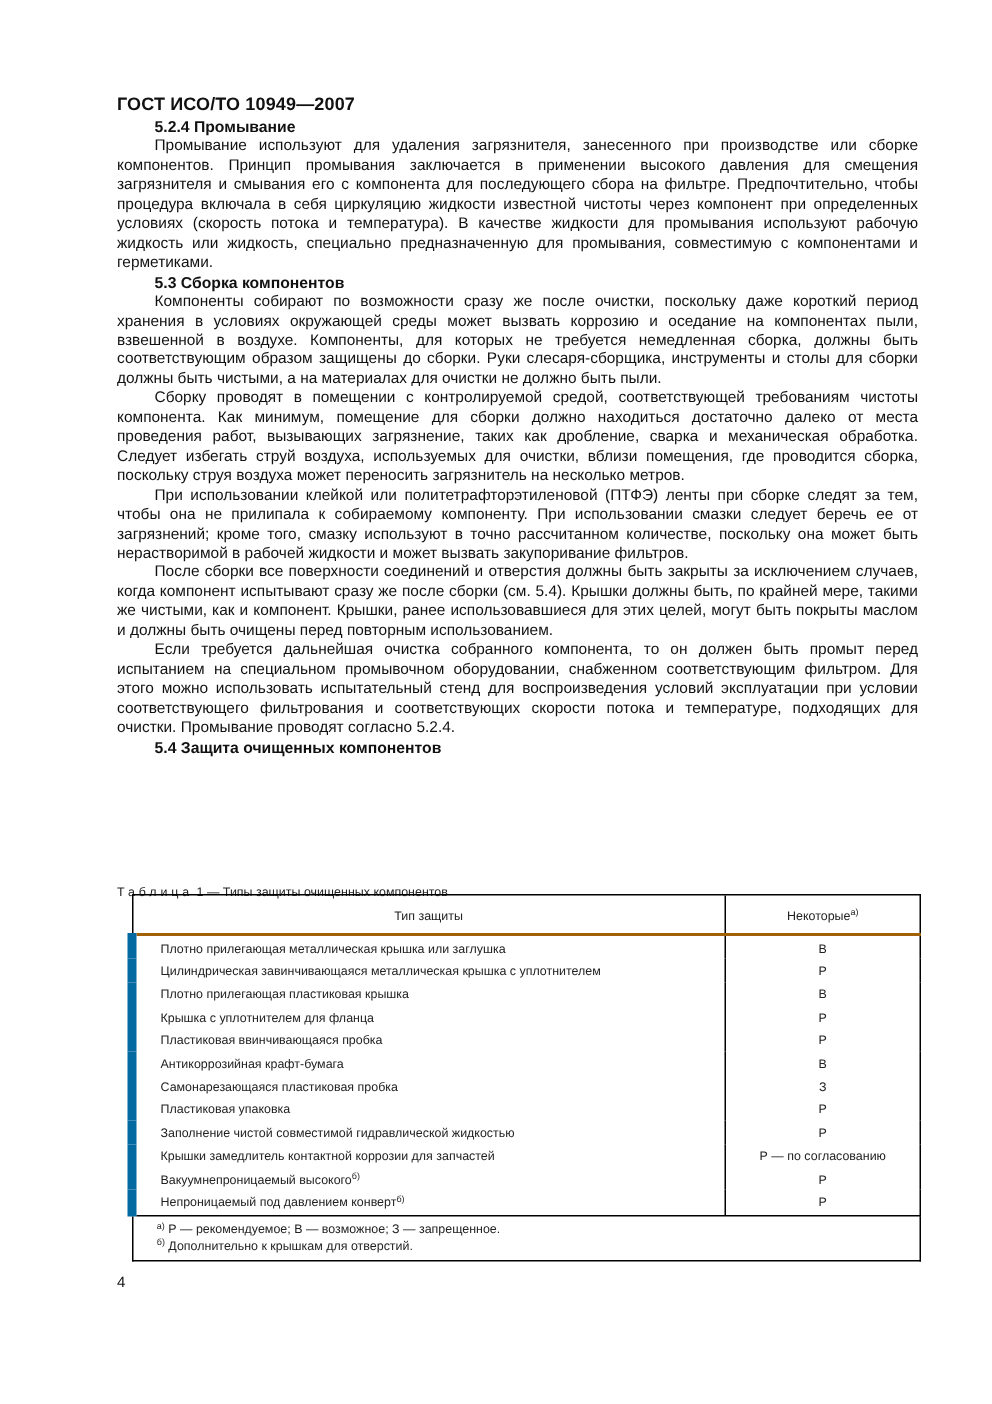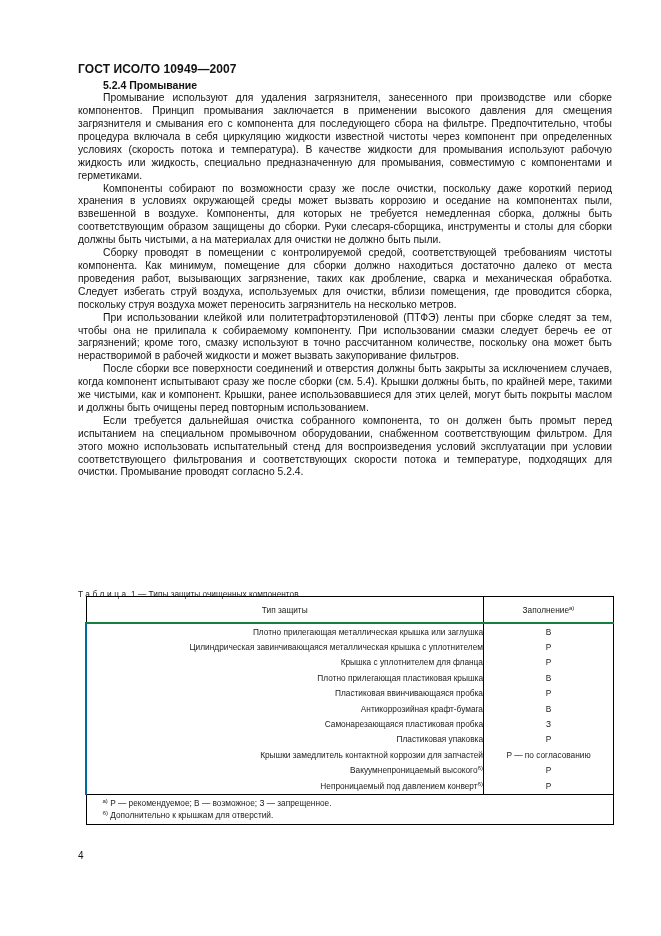--- a/index.html
+++ b/index.html
@@ -5,86 +5,92 @@
     html, body { margin: 0; padding: 0; background: #ffffff; }
     body { width: 661px; height: 936px; position: relative; overflow: hidden;
       font-family: "Liberation Sans", sans-serif; color: #111; }
     .doc-header { position: absolute; left: 78px; top: 62px; font-size: 12px; font-weight: bold; letter-spacing: 0.1px; }
     .content { position: absolute; left: 78px; top: 79px; width: 534px; font-size: 10.3px; line-height: 12.9px; }
     .content p { margin: 0; text-align: justify; text-indent: 25px; }
     .content h3 { margin: 0; font-size: 10.5px; font-weight: bold; padding-left: 25px; line-height: 13.2px; }
     .table-caption { position: absolute; left: 78px; top: 589px; font-size: 8.3px; color: #222; }
     .table-caption .spaced { letter-spacing: 2.6px; }
     table.protection { position: absolute; left: 85px; top: 596px; width: 529px; border-collapse: collapse; font-size: 8.3px; color: #222; }
-    table.protection th { font-weight: normal; height: 25px; border-top: 1px solid #000; border-bottom: 2px solid #15803d; padding: 0; }
+    table.protection th { font-weight: normal; height: 25px; border-top: 1px solid #000; border-bottom: 2px solid #a16207; padding: 0; }
     table.protection th.col-type { border-left: 1px solid #000; text-align: center; }
     table.protection th.col-use { border-left: 1px solid #000; border-right: 1px solid #000; width: 129px; text-align: center; }
     table.protection td { height: 15.4px; padding: 0; line-height: 14px; }
-    table.protection td.cell-type { border-left: 2px solid #0369a1; padding-left: 16px; text-align: right; }
+    table.protection td.cell-type { border-left: 6px solid #0369a1; padding-left: 16px; }
     table.protection td.cell-use { border-left: 1px solid #000; border-right: 1px solid #000; text-align: center; }
     table.protection tr.last td { border-bottom: 1px solid #000; padding-bottom: 1px; }
     table.protection td.footnotes { border: 1px solid #000; border-top: none; padding: 3px 0 3px 16px; line-height: 11.5px; }
     sup { font-size: 6px; vertical-align: 3px; line-height: 0; }
     .page-number { position: absolute; left: 78px; top: 850px; font-size: 10px; }
   </style>
 </head>
 <body>
 
 <div class="doc-header">ГОСТ  ИСО/ТО 10949—2007</div>
 
 <div class="content">
   <h3>5.2.4  Промывание</h3>
   <p>Промывание используют для удаления загрязнителя, занесенного при производстве или сборке компонентов. Принцип промывания заключается в применении высокого давления для смещения загрязнителя и смывания его с компонента для последующего сбора на фильтре. Предпочтительно, чтобы процедура включала в себя циркуляцию жидкости известной чистоты через компонент при определенных условиях (скорость потока и температура). В качестве жидкости для промывания используют рабочую жидкость или жидкость, специально предназначенную для промывания, совместимую с компонентами и герметиками.</p>
+  <h3>5.3  Сборка компонентов</h3>
   <p>Компоненты собирают по возможности сразу же после очистки, поскольку даже короткий период хранения в условиях окружающей среды может вызвать коррозию и оседание на компонентах пыли, взвешенной в воздухе. Компоненты, для которых не требуется немедленная сборка, должны быть соответствующим образом защищены до сборки. Руки слесаря-сборщика, инструменты и столы для сборки должны быть чистыми, а на материалах для очистки не должно быть пыли.</p>
   <p>Сборку проводят в помещении с контролируемой средой, соответствующей требованиям чистоты компонента. Как минимум, помещение для сборки должно находиться достаточно далеко от места проведения работ, вызывающих загрязнение, таких как дробление, сварка и механическая обработка. Следует избегать струй воздуха, используемых для очистки, вблизи помещения, где проводится сборка, поскольку струя воздуха может переносить  загрязнитель на несколько метров.</p>
   <p>При использовании клейкой или политетрафторэтиленовой (ПТФЭ) ленты при сборке следят за тем, чтобы она не прилипала к собираемому компоненту. При использовании смазки следует беречь ее от загрязнений; кроме того, смазку используют в точно рассчитанном количестве, поскольку она может быть нерастворимой в рабочей жидкости и может вызвать закупоривание фильтров.</p>
   <p>После сборки все поверхности соединений и отверстия должны быть закрыты за исключением случаев, когда компонент испытывают сразу же после сборки (см. 5.4). Крышки должны быть, по крайней мере, такими же чистыми, как и компонент. Крышки, ранее использовавшиеся для этих целей, могут быть покрыты маслом и должны быть очищены перед повторным использованием.</p>
   <p>Если требуется дальнейшая очистка собранного компонента, то он должен быть промыт перед испытанием на специальном промывочном оборудовании, снабженном соответствующим фильтром. Для этого можно использовать испытательный стенд для воспроизведения условий эксплуатации при условии соответствующего фильтрования и соответствующих скорости потока и температуре, подходящих для очистки. Промывание проводят согласно 5.2.4.</p>
+  <h3>5.4  Защита очищенных компонентов</h3>
 </div>
 
 <div class="table-caption"><span class="spaced">Таблица</span><span> 1 — Типы защиты очищенных компонентов</span></div>
 
 <table class="protection">
   <thead>
     <tr>
       <th class="col-type">Тип защиты</th>
-      <th class="col-use"><span>Заполнение</span><sup>а)</sup></th>
+      <th class="col-use"><span>Некоторые</span><sup>а)</sup></th>
     </tr>
   </thead>
   <tbody>
     <tr>
         <td class="cell-type">Плотно прилегающая металлическая крышка или заглушка</td>
         <td class="cell-use">В</td>
       </tr>
     <tr>
         <td class="cell-type">Цилиндрическая завинчивающаяся металлическая крышка с уплотнителем</td>
         <td class="cell-use">Р</td>
       </tr>
     <tr>
+        <td class="cell-type">Плотно прилегающая пластиковая крышка</td>
+        <td class="cell-use">В</td>
+      </tr>
+    <tr>
         <td class="cell-type">Крышка с уплотнителем для фланца</td>
         <td class="cell-use">Р</td>
-      </tr>
-    <tr>
-        <td class="cell-type">Плотно прилегающая пластиковая крышка</td>
-        <td class="cell-use">В</td>
       </tr>
     <tr>
         <td class="cell-type">Пластиковая ввинчивающаяся пробка</td>
         <td class="cell-use">Р</td>
       </tr>
     <tr>
         <td class="cell-type">Антикоррозийная крафт-бумага</td>
         <td class="cell-use">В</td>
       </tr>
     <tr>
         <td class="cell-type">Самонарезающаяся пластиковая пробка</td>
         <td class="cell-use">З</td>
       </tr>
     <tr>
         <td class="cell-type">Пластиковая упаковка</td>
+        <td class="cell-use">Р</td>
+      </tr>
+    <tr>
+        <td class="cell-type">Заполнение чистой совместимой гидравлической жидкостью</td>
         <td class="cell-use">Р</td>
       </tr>
     <tr>
         <td class="cell-type">Крышки замедлитель контактной коррозии для запчастей</td>
         <td class="cell-use">Р — по согласованию</td>
       </tr>
     <tr>
         <td class="cell-type"><span>Вакуумнепроницаемый высокого</span><sup>б)</sup></td>
         <td class="cell-use">Р</td>
       </tr>

